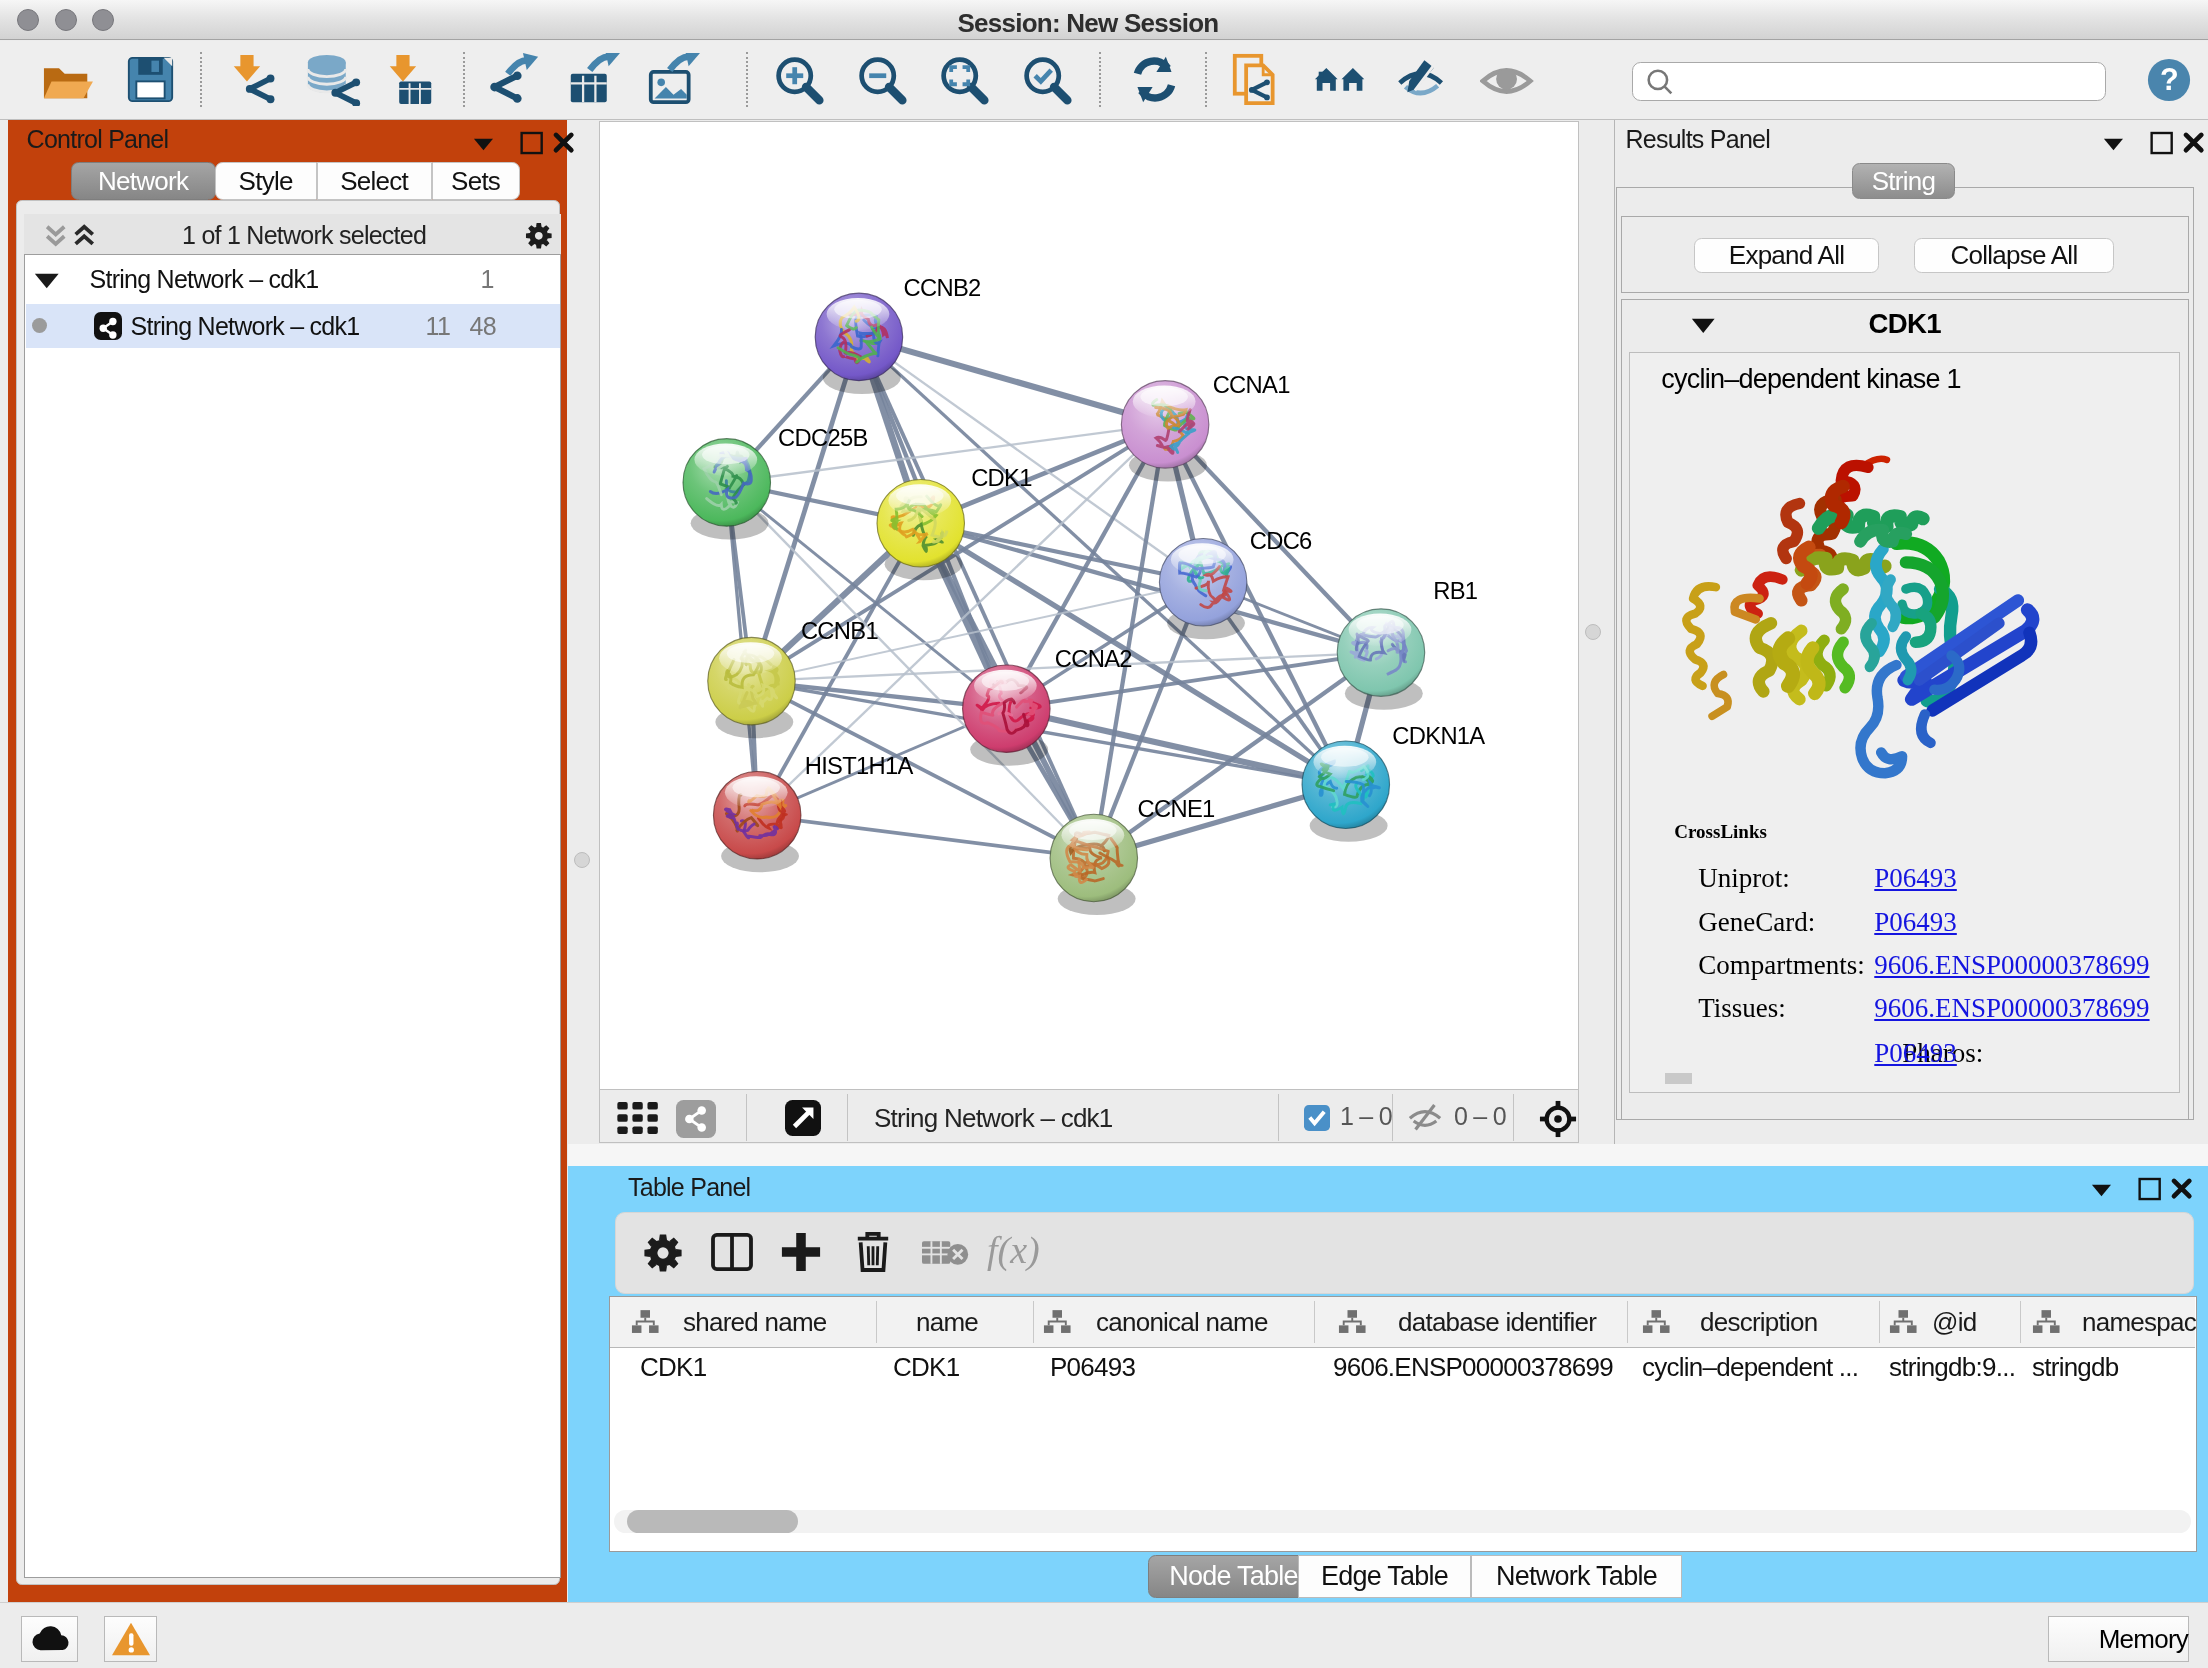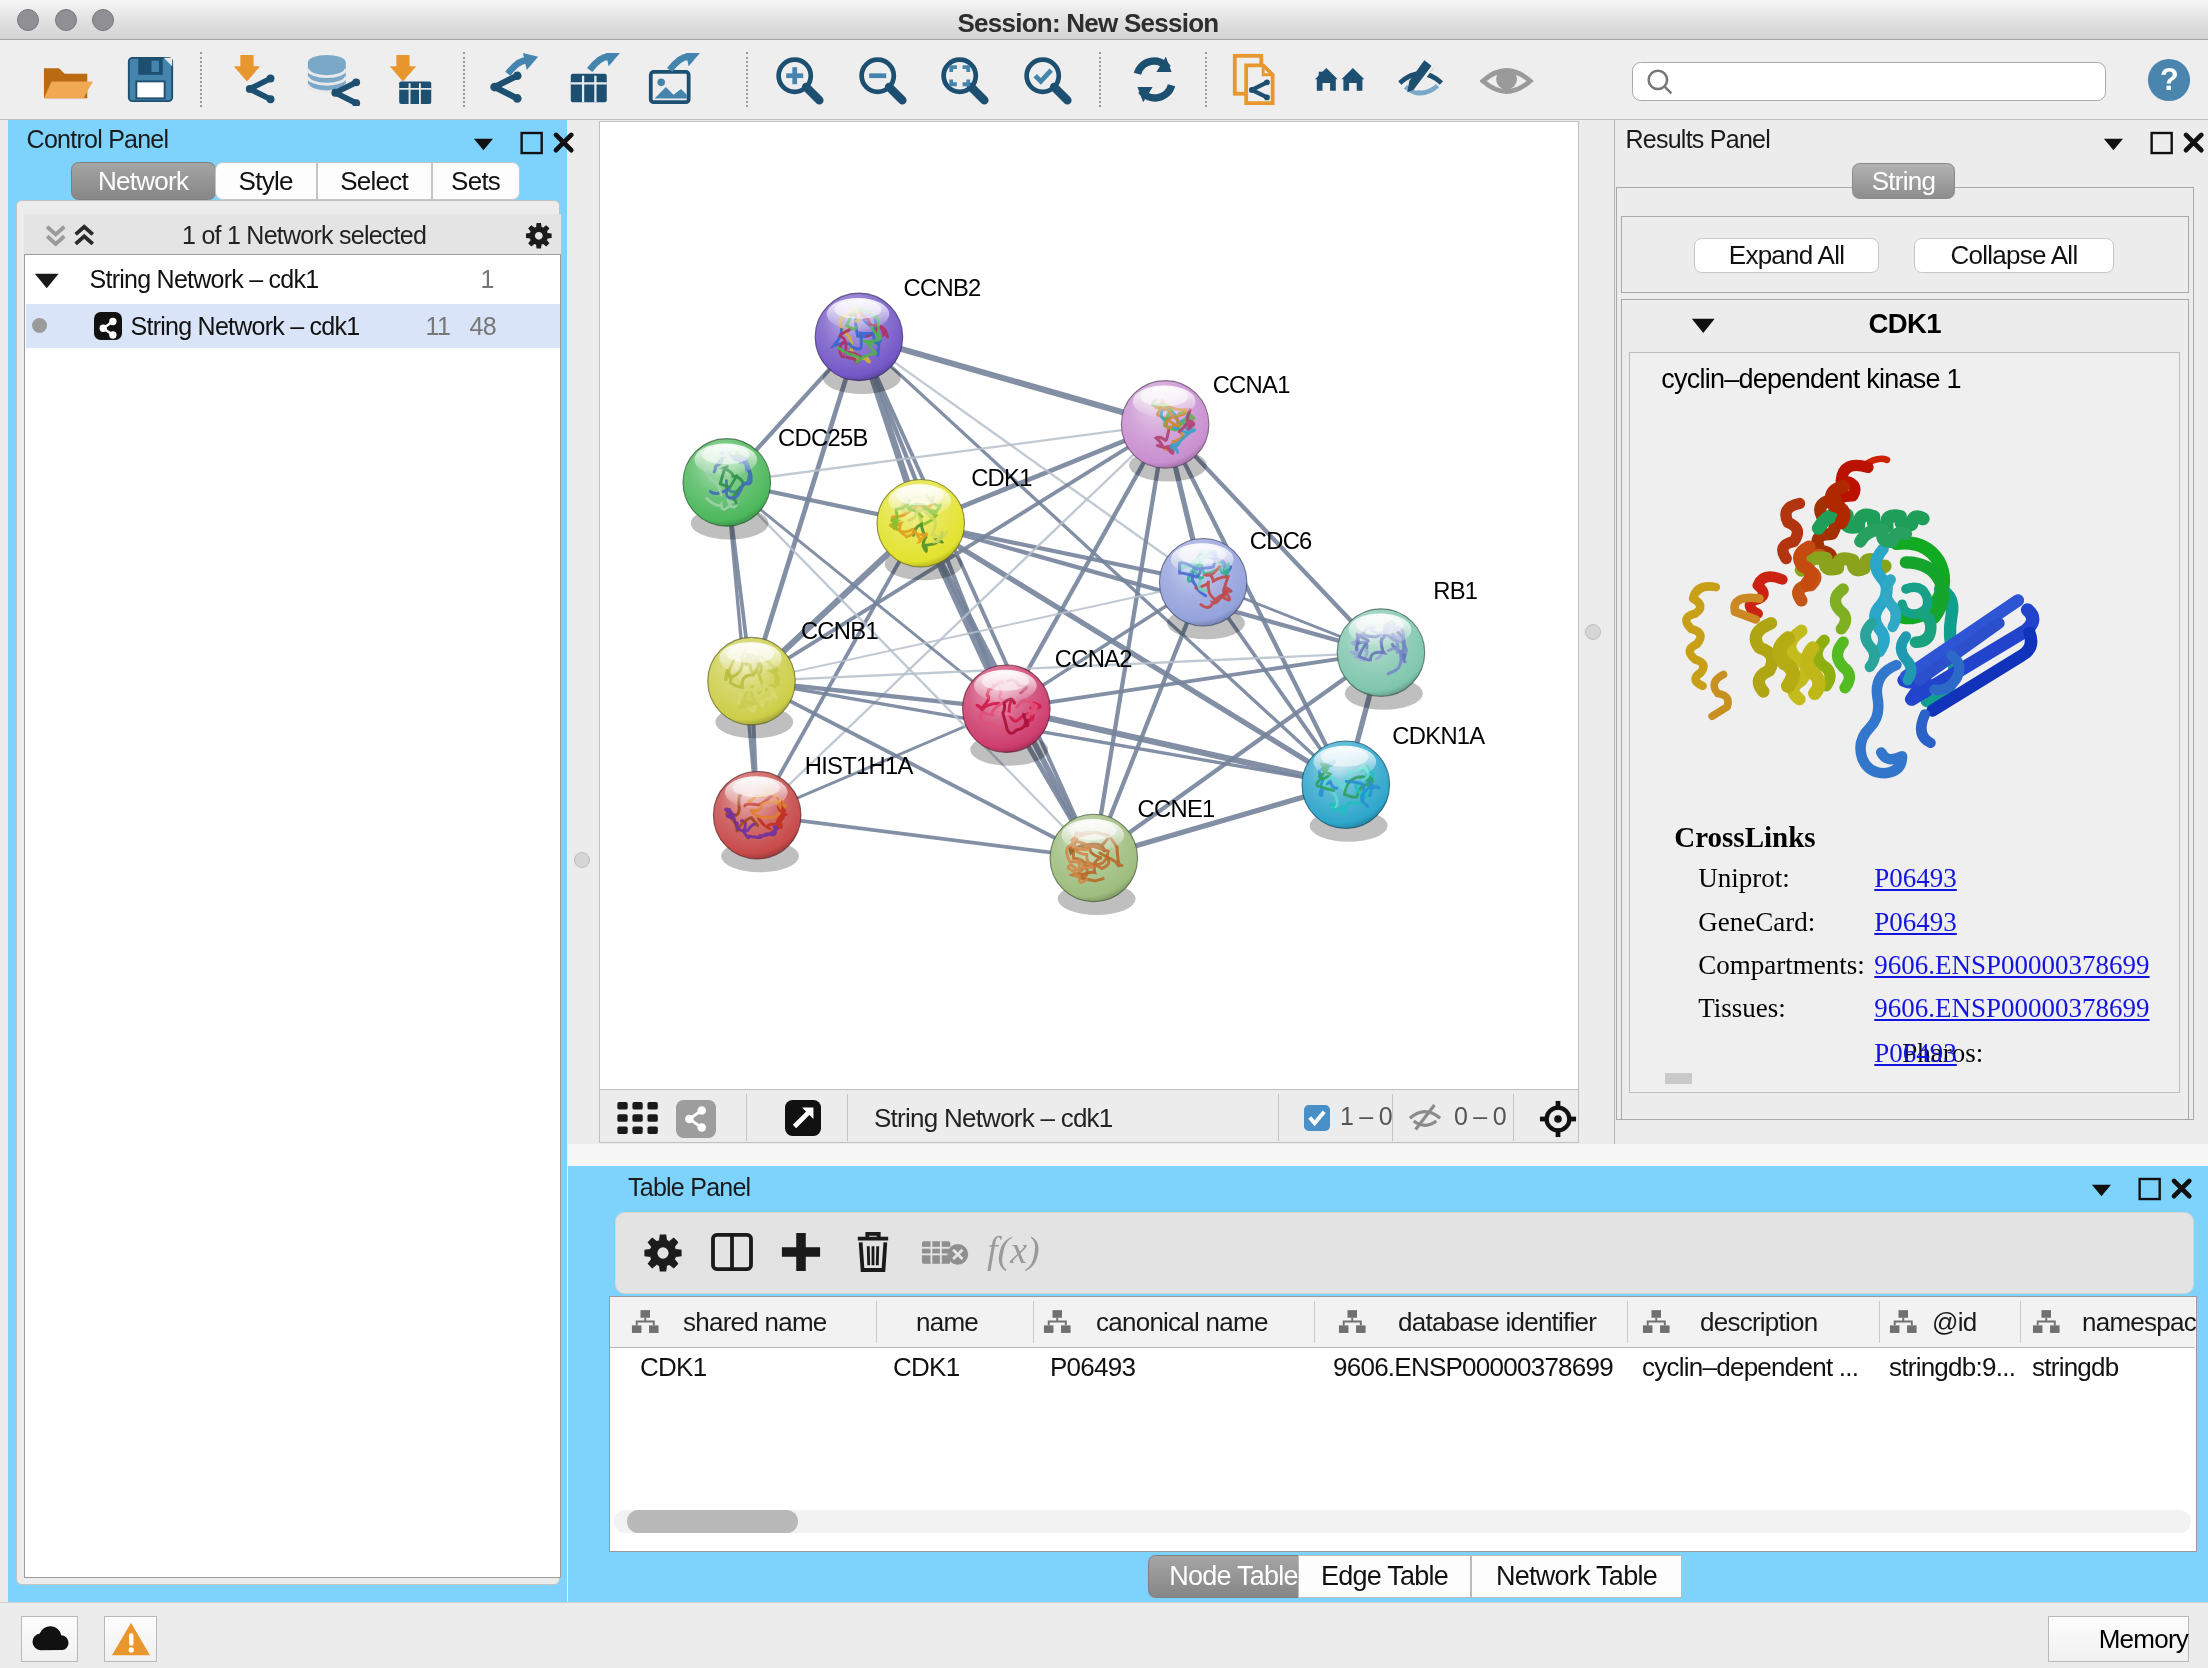--- a/index.html
+++ b/index.html
@@ -15,21 +15,21 @@
 #title { position:absolute; top:7.6px; left:-16px; width:2208px; text-align:center;
   font-size:26px; font-weight:bold; color:#2e2e2e; }
 
 #toolbar { position:absolute; left:0; top:41px; width:2208px; height:79px; background:#eeeeee;
   border-bottom:1px solid #bfbfbf; }
 .vsep { position:absolute; top:11.4px; height:55px; width:0;
   border-left:2.9px dotted #9a9a9a; }
 #searchbox { position:absolute; left:1632px; top:21px; width:474px; height:39px; background:#fff;
   border:1.9px solid #a9a9a9; border-radius:8.6px; }
 
-#cpanel { position:absolute; left:7.6px; top:120px; width:559px; height:1482px; background:#7dd3fc; }
+#cpanel { position:absolute; left:7.6px; top:120px; width:559px; height:1482px; background:#c2410c; }
 .ptitle { font-size:25px; color:#1a1a1a; }
 .tab { position:absolute; top:42px; height:38px; text-align:center; font-size:26px; line-height:36px;
   background:#fdfdfd; border:1px solid #c4c4c4; color:#111; }
 .tabsel { background:linear-gradient(#a5a5a5,#868686); color:#fff; border-color:#7e7e7e; }
 #netlist { position:absolute; left:16px; top:134px; width:537px; height:1324px; background:#fff; border:1px solid #9d9d9d; }
 .lrow { position:absolute; left:1px; width:534px; height:48px; font-size:25px; color:#111; }
 #selbar { position:absolute; left:16px; top:94px; width:537px; height:43px; background:#e4e4e4; font-size:25px; color:#222; }
 
 #canvas { position:absolute; left:599px; top:121px; width:980px; height:968px; background:#ffffff;
   border:1px solid #c0c0c0; border-bottom:none;}
@@ -748,21 +748,21 @@
 <path d="M360 196 L276 256" stroke="#2c50cc" stroke-width="12"></path>
 
 <path d="M150 70 q-20 4 -12 20 q16 6 6 20 q-18 4 -8 18" stroke="#b23510" stroke-width="12"></path>
 <path d="M196 160 q-14 10 -4 22 q12 8 2 20" stroke="#7fae22" stroke-width="12"></path>
 <path d="M226 196 q-12 12 -2 24 q10 10 0 22" stroke="#28a49a" stroke-width="11"></path>
 <path d="M262 210 q-10 12 0 24 q10 10 2 22" stroke="#1f9ab0" stroke-width="11"></path>
 <path d="M310 230 q14 10 4 26 q-8 12 -22 10" stroke="#2b6ac8" stroke-width="11"></path>
 </g>
           </svg>
       <div style="position:absolute;left:35px;top:720px;width:27px;height:10.5px;background:#c9c9c9;"></div>
-      <div class="serif" style="position:absolute;left:44px;top:468px;font-size:29px;font-weight:bold;">CrossLinks</div>
+      <div class="serif" style="position:absolute;left:44px;top:468px;font-size:19px;font-weight:bold;">CrossLinks</div>
       <div class="serif" style="position:absolute;left:0;top:0;font-size:27px;">
         <div style="position:absolute;left:68px;top:510px;width:285px;">Uniprot:</div>
             <a class="lnk serif" style="position:absolute;left:244px;top:510px;">P06493</a>
         <div style="position:absolute;left:68px;top:554px;width:285px;">GeneCard:</div>
             <a class="lnk serif" style="position:absolute;left:244px;top:554px;">P06493</a>
         <div style="position:absolute;left:68px;top:597px;width:285px;">Compartments:</div>
             <a class="lnk serif" style="position:absolute;left:244px;top:597px;">9606.ENSP00000378699</a>
         <div style="position:absolute;left:68px;top:640px;width:285px;">Tissues:</div>
             <a class="lnk serif" style="position:absolute;left:244px;top:640px;">9606.ENSP00000378699</a>
         <div style="position:absolute;left:68px;top:685px;width:285px;text-align:right;">Pharos:</div>

